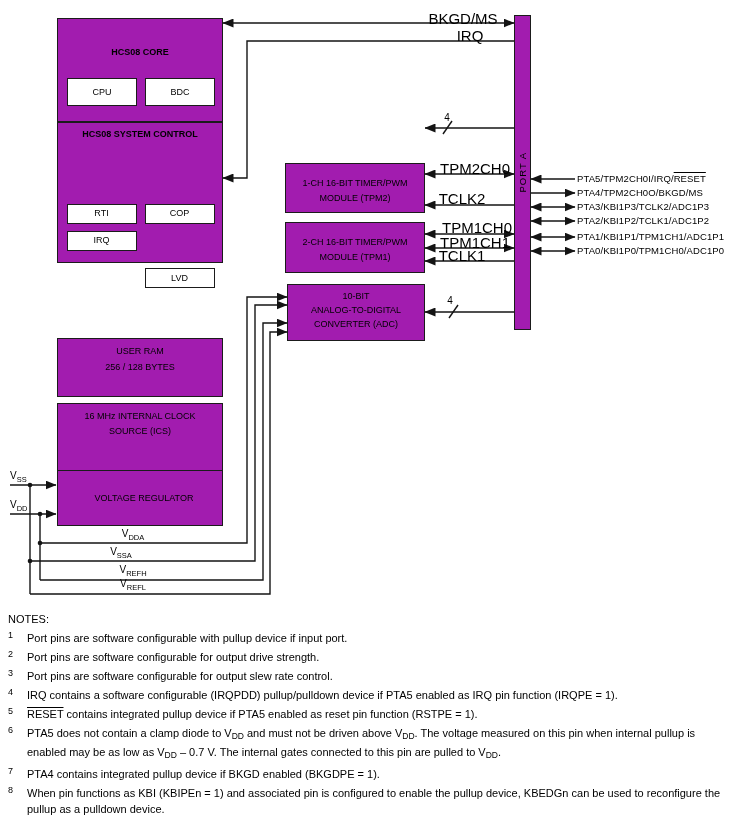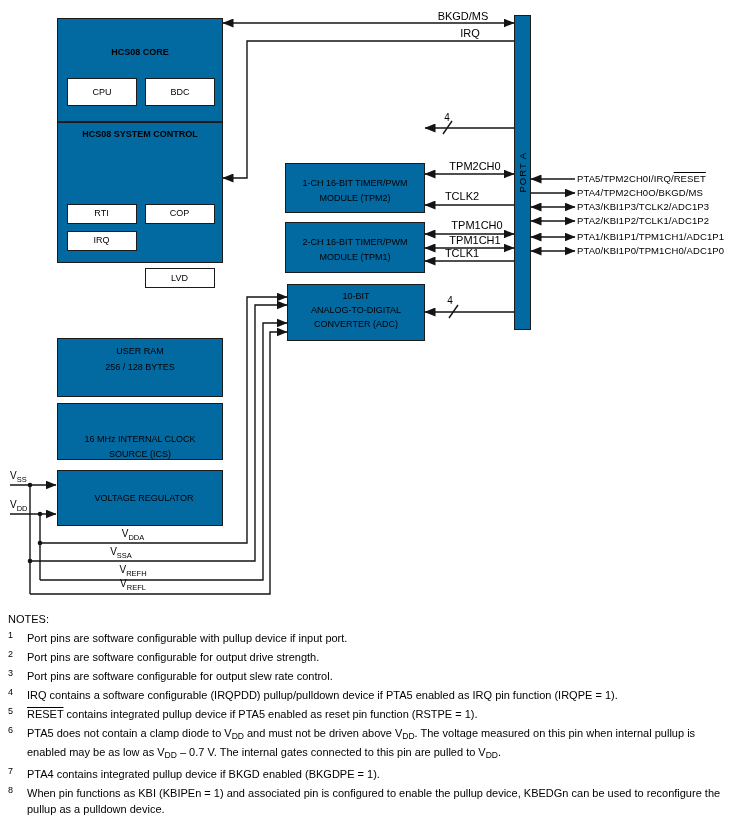--- a/index.html
+++ b/index.html
@@ -1,27 +1,27 @@
 <!DOCTYPE html>
 <html><head>
 <meta charset="utf-8">
 <style>
   html,body{margin:0;padding:0;background:#fff;}
   .stage{position:relative;width:750px;height:822px;background:#ffffff;
          font-family:"Liberation Sans",sans-serif;color:#000;overflow:hidden;}
   .svg-layer{position:absolute;left:0;top:0;}
-  .blk{position:absolute;border:1.5px solid #1b1b1b;background:#0369a1;box-sizing:border-box;
+  .blk{position:absolute;border:1.5px solid #1b1b1b;background:#a21caf;box-sizing:border-box;
        text-align:center;font-size:9px;line-height:15px;}
   .blk .t{font-weight:bold;font-size:9px;}
   .sub-box{position:absolute;border:1.5px solid #1b1b1b;box-sizing:border-box;background:#fff;
            display:flex;align-items:center;justify-content:center;font-size:9px;}
   .sys-lines{font-size:8.5px;line-height:10.5px;margin-top:10px;}
   .flex-c{display:flex;align-items:center;justify-content:center;}
   .porta-label{writing-mode:vertical-rl;transform:rotate(180deg);font-size:9.5px;letter-spacing:1px;white-space:nowrap;}
-  .lbl{position:absolute;font-size:11px;text-align:center;white-space:nowrap;}
+  .lbl{position:absolute;font-size:15px;text-align:center;white-space:nowrap;}
   .bus-n{position:absolute;font-size:10px;text-align:center;white-space:nowrap;}
   .pin{position:absolute;left:577px;font-size:9.5px;white-space:nowrap;letter-spacing:0.1px;}
   .ovl{text-decoration:overline;}
   .vlbl{position:absolute;font-size:10px;white-space:nowrap;}
   .vlbl .vsub,.vsub{font-size:7.5px;vertical-align:-2.5px;letter-spacing:0;}
   .notes{position:absolute;left:8px;top:612px;width:724px;font-size:11px;color:#000;}
   .notes-heading{font-size:11px;line-height:15px;margin-bottom:1px;}
   .note{display:flex;margin-top:3px;}
   .note-num{width:19px;flex:none;font-size:9px;padding-top:0px;}
   .note-text{font-size:11px;line-height:16px;}
@@ -107,21 +107,21 @@
       <span>LVD</span>
       </div>
   </div>
 
 
   <div class="blk" style="left:57px;top:338px;width:166px;height:59px;padding-top:4px;line-height:16px;">
     <div>USER RAM</div>
     <div>256 / 128 BYTES</div>
   </div>
 
-  <div class="blk" style="left:57px;top:403px;width:166px;height:57px;padding-top:28px;line-height:15px;">
+  <div class="blk" style="left:57px;top:403px;width:166px;height:68px;padding-top:5px;line-height:15px;">
     <div>16 MHz INTERNAL CLOCK</div>
     <div>SOURCE (ICS)</div>
   </div>
 
   <div class="blk flex-c" style="left:57px;top:470px;width:166px;height:56px;padding-left:8px;">
     <span>VOLTAGE REGULATOR</span>
   </div>
 
 
   <div class="blk" style="left:285px;top:163px;width:140px;height:50px;padding-top:12px;">

